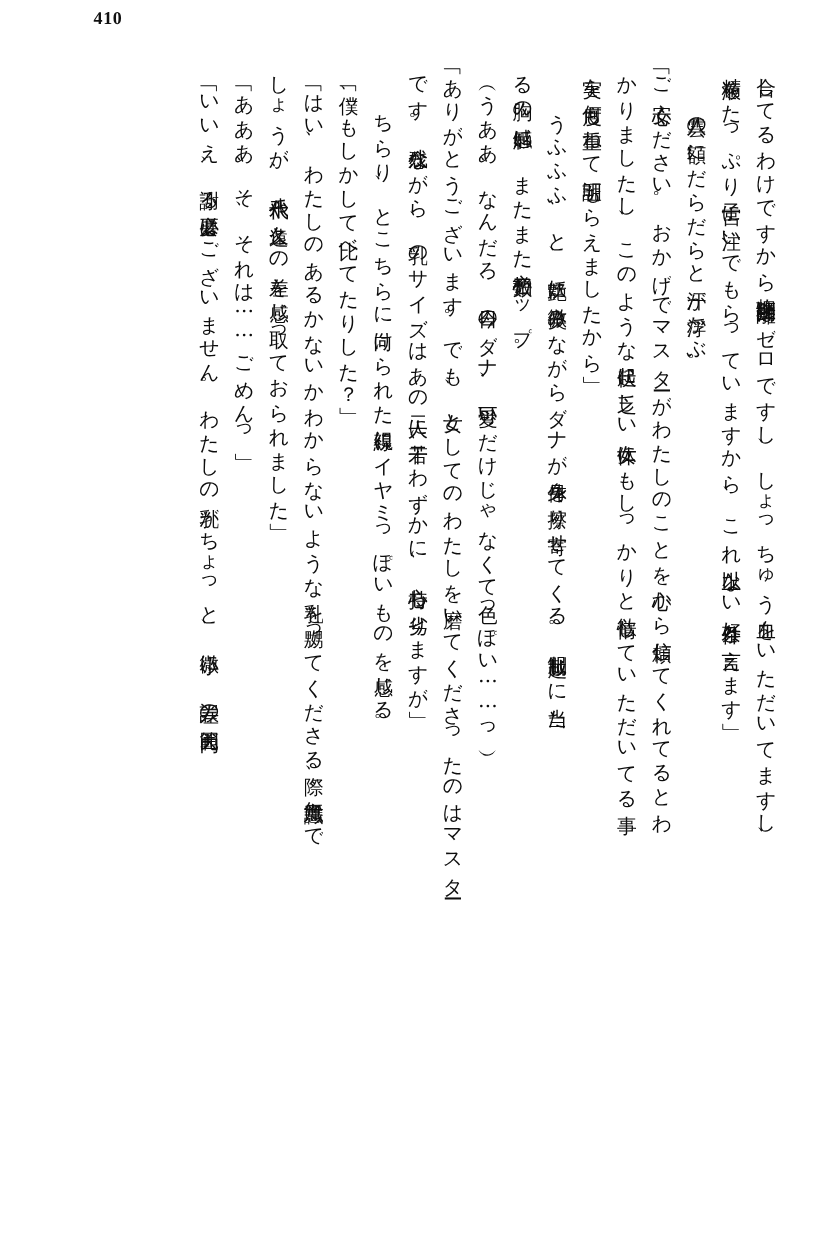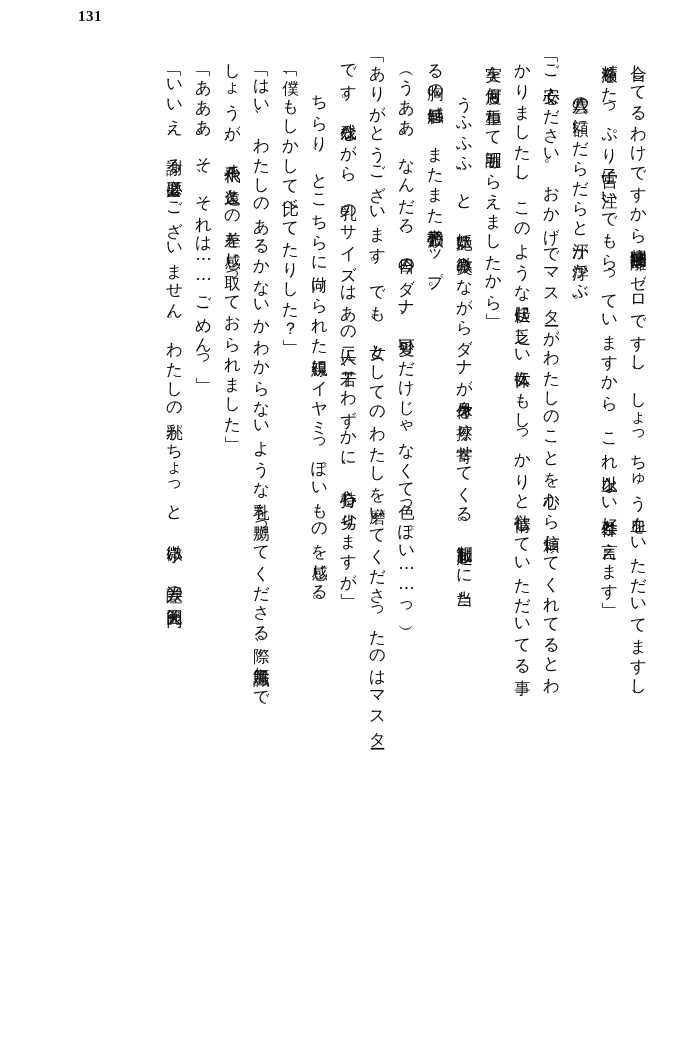--- a/index.html
+++ b/index.html
@@ -57,21 +57,21 @@
   }
   .tcol.indent {
     padding-top: 14px;
   }
 </style>
 </head>
 <body>
 
 <div class="page">
 
-  <div class="page-number">131</div>
+  <div class="page-number">410</div>
 
   <div class="text-body">
     <div class="tcol">合してるわけですから物理的距離はゼロですし、しょっちゅう血をいただいてますし、</div>
     <div class="tcol">精液をたっぷり子宮に注いでもらっていますから、これ以上ない好条件と言えます」</div>
     <div class="tcol indent">　八雲の額にだらだらと汗が浮かぶ。</div>
     <div class="tcol">「ご安心ください。おかげでマスターがわたしのことを心から信頼してくれてるとわ</div>
     <div class="tcol">かりましたし、このような起伏に乏しい女体にもしっかりと欲情していただいてる事</div>
     <div class="tcol">実を何度も重ねて証明もらえましたから」</div>
     <div class="tcol indent">　うふふふ、と、妖艶に微笑みながらダナが身体を擦り寄せてくる。制服越しに当た</div>
     <div class="tcol">る胸の感触に、またまた心拍数アップ。</div>

